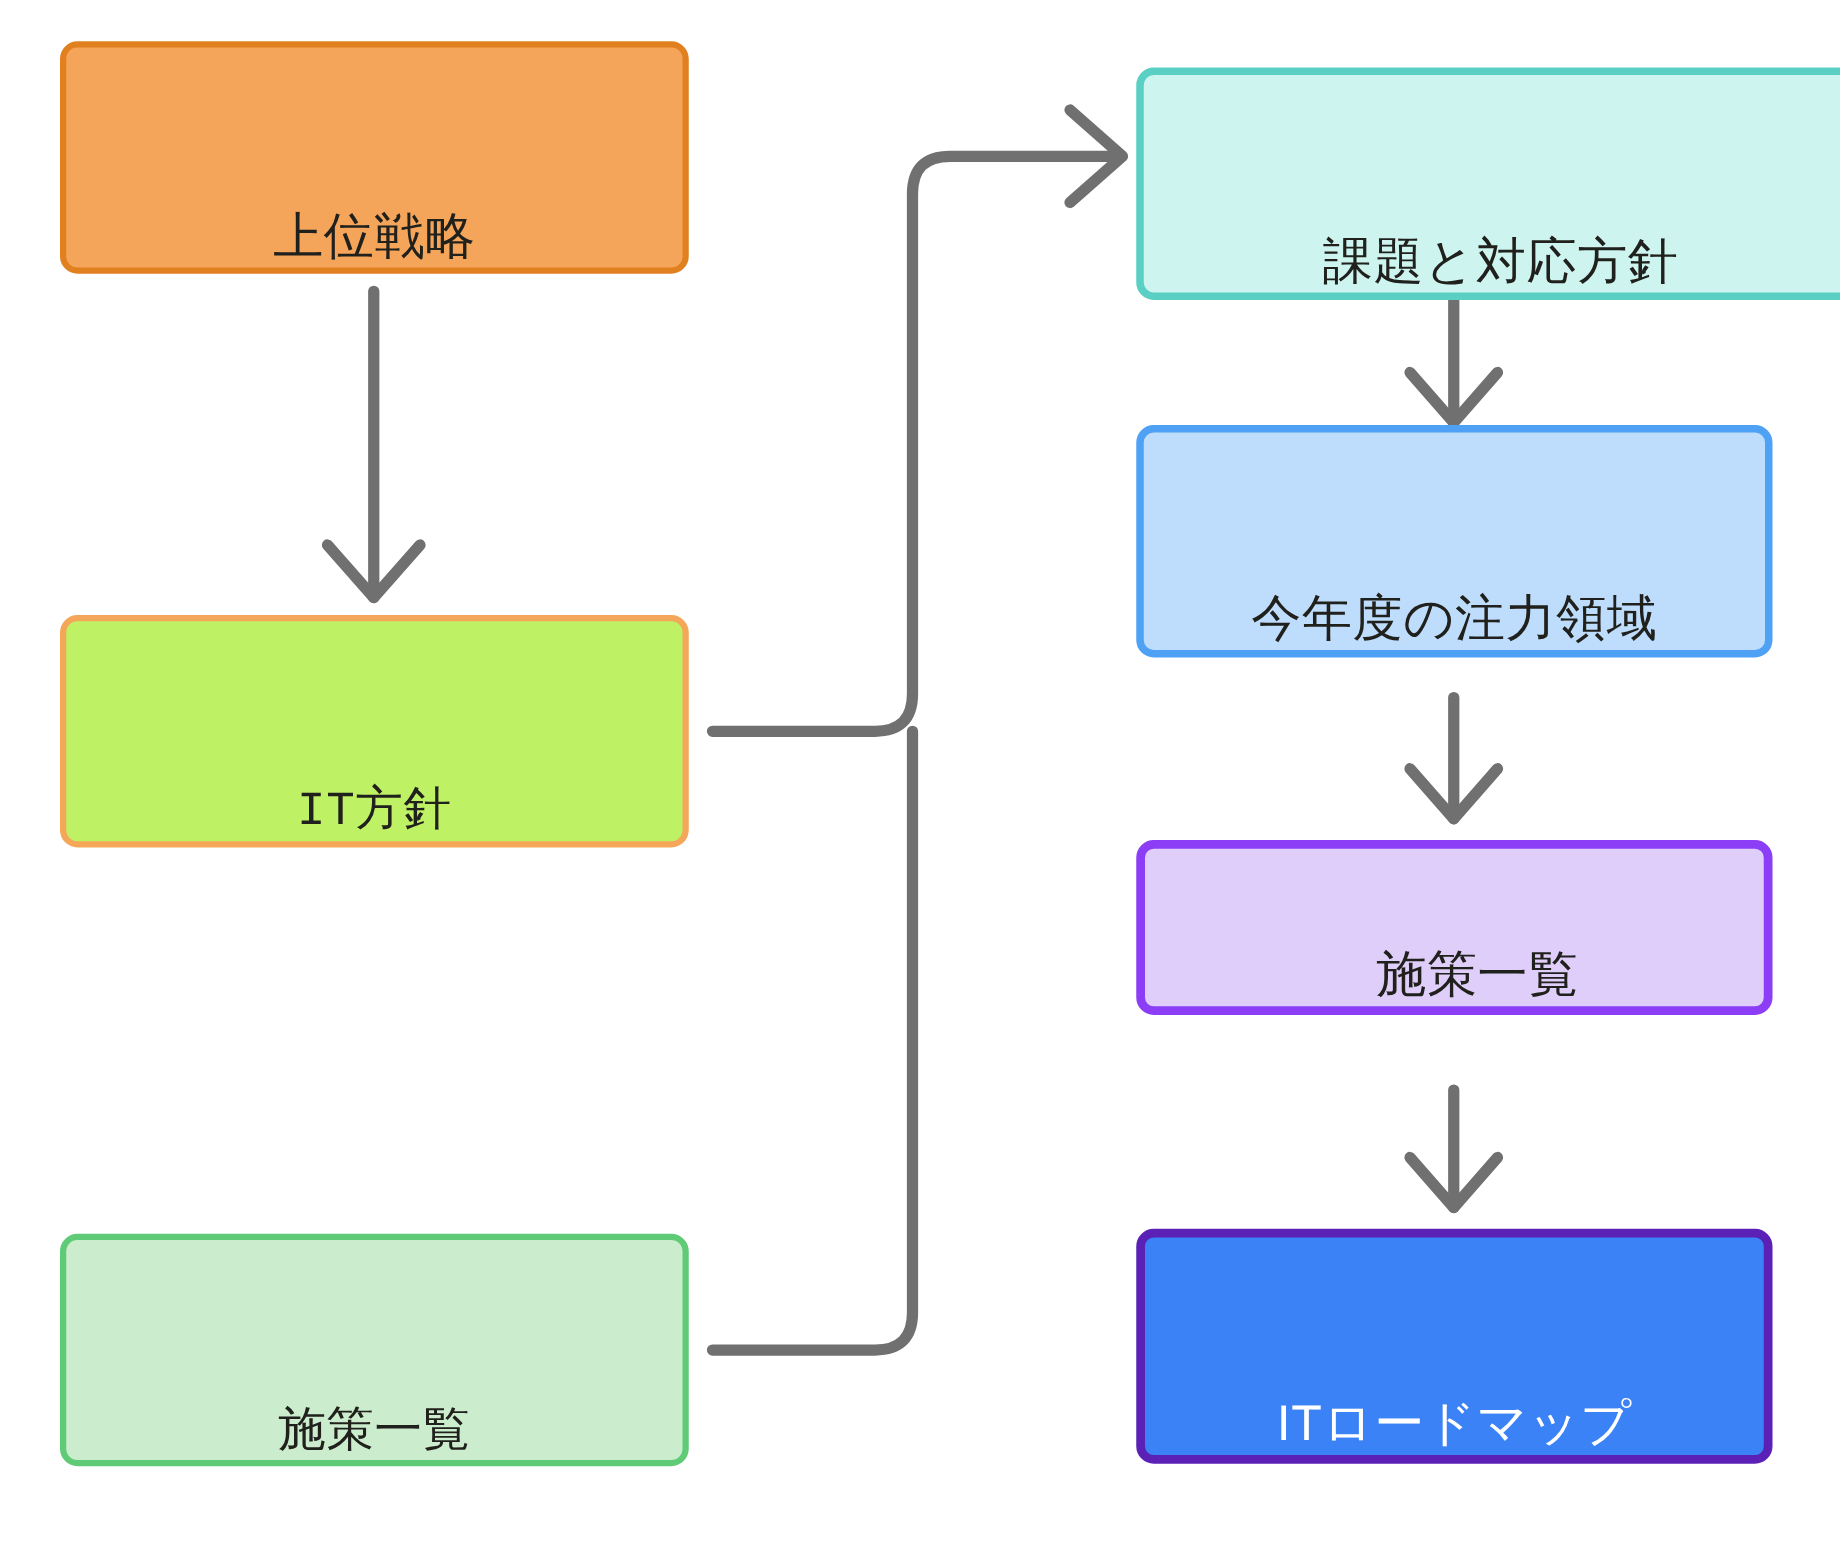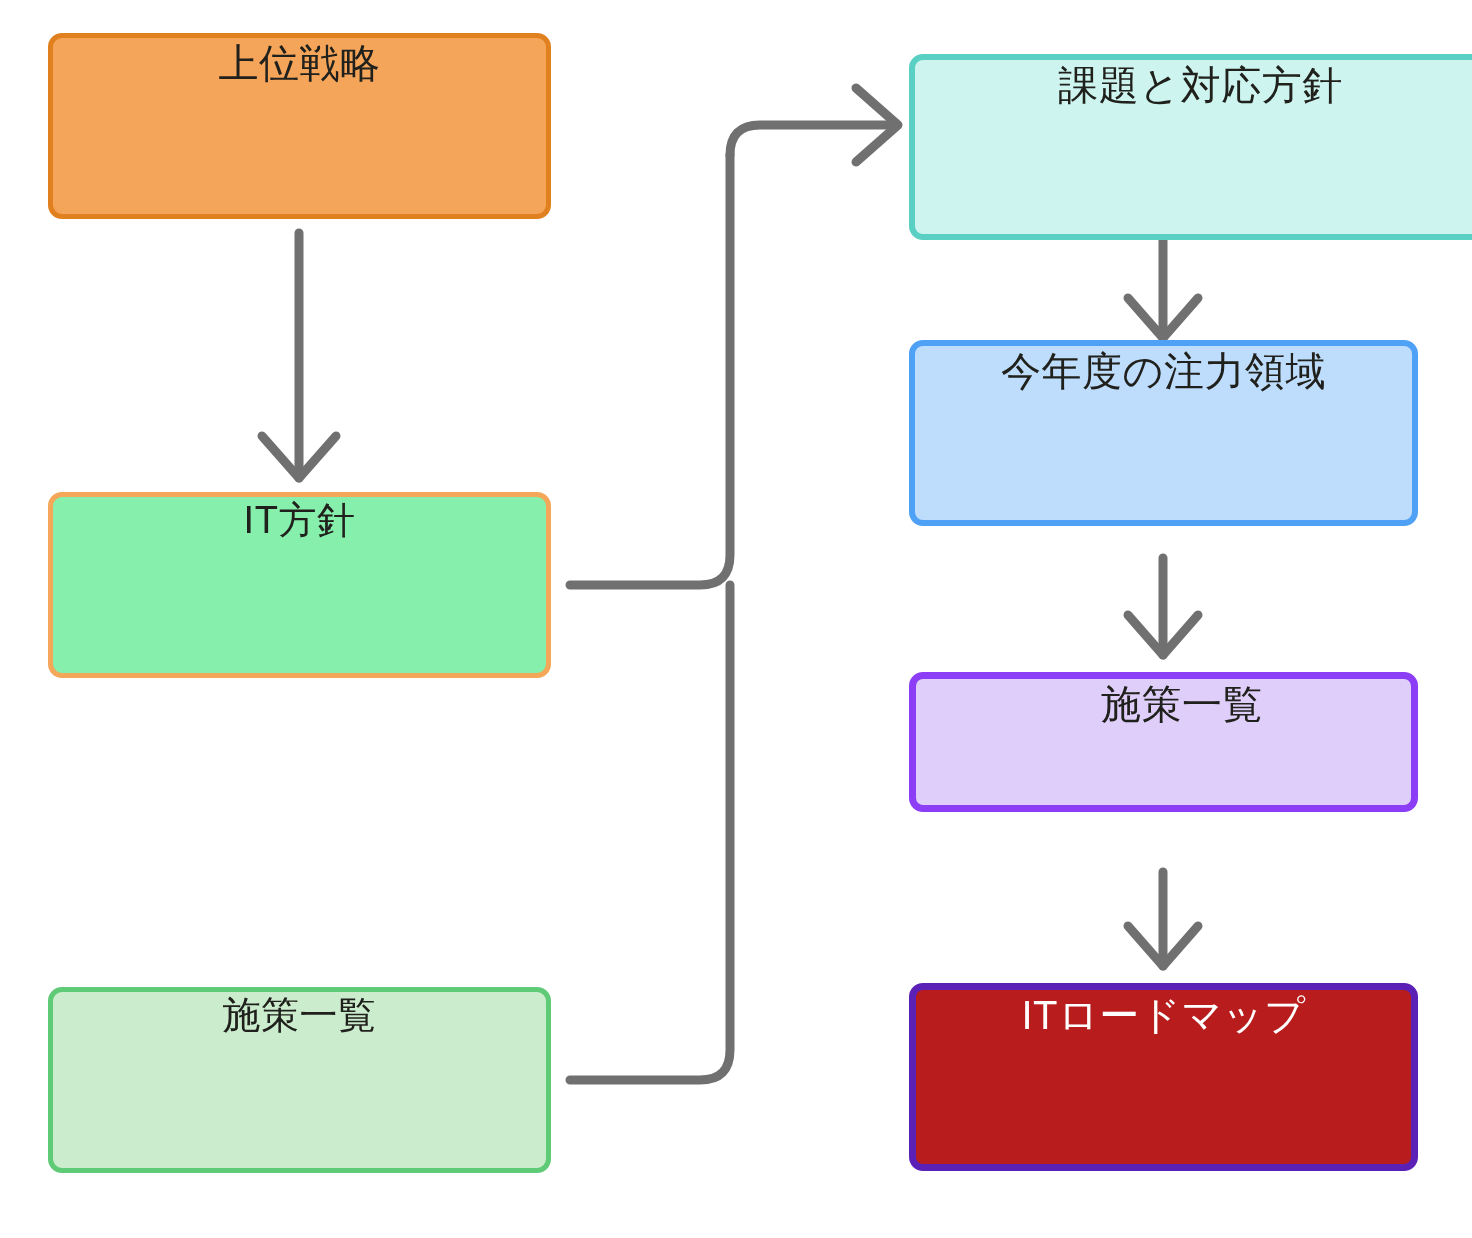--- a/index.html
+++ b/index.html
@@ -22,21 +22,21 @@
     left: 0;
     top: 0;
     width: 1472px;
     height: 1238px;
     pointer-events: none;
   }
   .node {
     position: absolute;
     box-sizing: border-box;
     display: flex;
-    align-items: flex-start;
+    align-items: flex-end;
     justify-content: center;
     border-radius: 14px;
     border-style: solid;
     text-align: center;
     line-height: 1.25;
     letter-spacing: 0.5px;
   }
   .node .node-label {
     display: block;
     padding: 0 12px;
@@ -46,26 +46,26 @@
   #node-senryaku   { left: 48px;  top: 33px;   width: 503px; height: 186px; }
   #node-it-houshin { left: 48px;  top: 492px;  width: 503px; height: 186px; }
   #node-genjou     { left: 48px;  top: 987px;  width: 503px; height: 186px; }
   #node-kadai      { left: 909px; top: 44px;   width: 583px; height: 186px; margin-top: 10px; }
   #node-chuuryoku  { left: 909px; top: 340px;  width: 509px; height: 186px; }
   #node-shisaku    { left: 909px; top: 672px;  width: 509px; height: 140px; padding-left: 37px; }
   #node-roadmap    { left: 909px; top: 983px;  width: 509px; height: 188px; }
 
   
   #node-senryaku   { background: #F5A55A; border-color: #E1801F; border-width: 5px; color: #20201c; font-size: 40px; }
-  #node-it-houshin { background: #86efac; border-color: #F4A758; border-width: 5px; color: #20201c; font-size: 38px; }
+  #node-it-houshin { background: #bef264; border-color: #F4A758; border-width: 5px; color: #20201c; font-size: 38px; font-family: Liberation Mono, monospace; }
   #node-genjou     { background: #CCEDCD; border-color: #5FCB76; border-width: 5px; color: #20201c; font-size: 38px; }
   #node-kadai      { background: #CDF4EF; border-color: #5ACFC4; border-width: 6px; color: #20201c; font-size: 40px; }
   #node-chuuryoku  { background: #BEDCFB; border-color: #4FA1F5; border-width: 6px; color: #20201c; font-size: 40px; }
   #node-shisaku    { background: #DFCEF9; border-color: #8B3EF5; border-width: 7px; color: #20201c; font-size: 40px; }
-  #node-roadmap    { background: #b91c1c; border-color: #5B21B6; border-width: 7px; color: #ffffff; font-size: 40px; }
+  #node-roadmap    { background: #3b82f6; border-color: #5B21B6; border-width: 7px; color: #ffffff; font-size: 40px; }
 </style>
 </head>
 <body>
 
 <div id="canvas">
 
   <svg id="edges" viewBox="0 0 1472 1238" width="1472" height="1238" xmlns="http://www.w3.org/2000/svg">
 
     <g>
       <path d="M 299 233 L 299 478" stroke="#707070" stroke-width="9" fill="none" stroke-linecap="round"></path>

